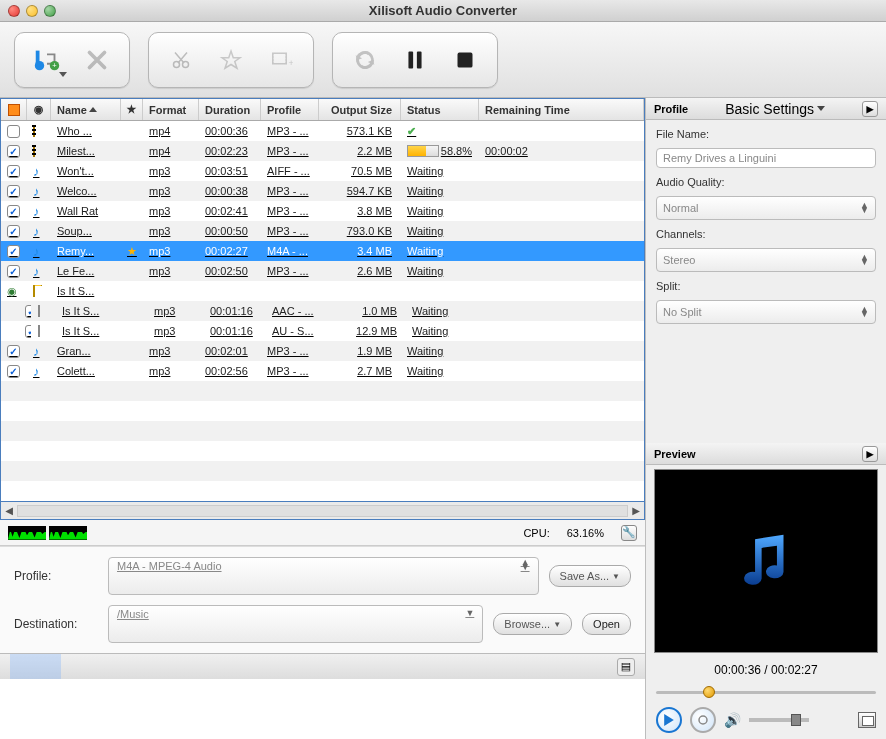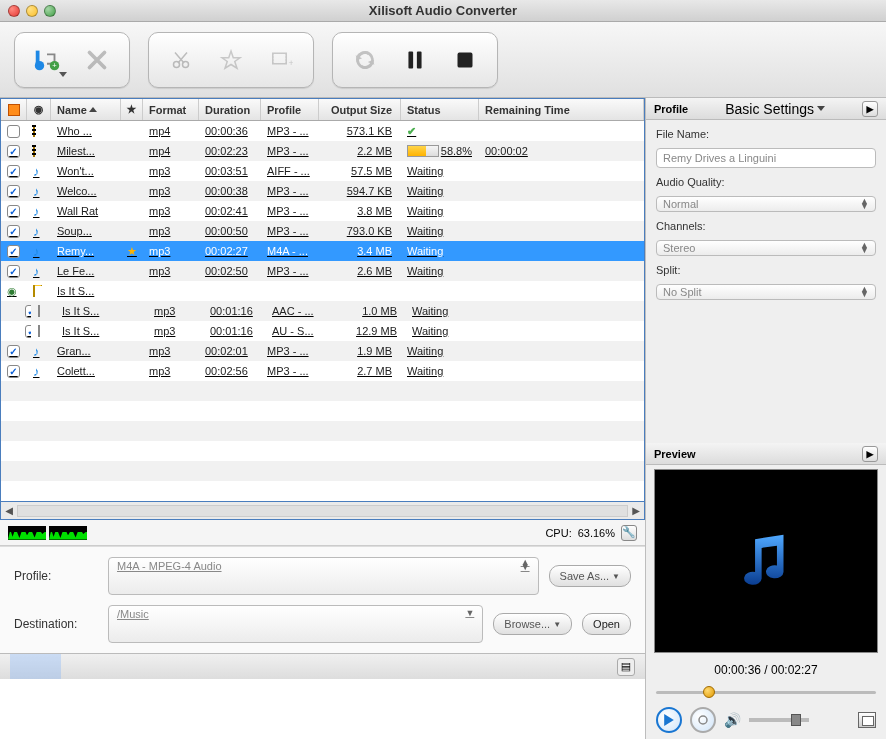--- a/index.html
+++ b/index.html
@@ -74,21 +74,21 @@
 
 .hscroll { height: 18px; border: 1px solid #4a7dbd; border-top: none; display: flex; align-items: center; background: #eaeaea; }
 .hscroll .arrow { width: 16px; text-align: center; font-size: 10px; color: #555; }
 .hscroll .track { flex: 1; height: 12px; background: #e0e0e0; border: 1px solid #ccc; position: relative; }
 
 
 .cpubar { height: 26px; display: flex; align-items: center; justify-content: space-between; padding: 0 8px; background: #f5f5f5; border-bottom: 1px solid #ccc; font-size: 11px; }
 .cpu-graph { display: flex; gap: 3px; }
 .cpu-graph span { width: 38px; height: 14px; background: #000; position: relative; overflow: hidden; }
 .cpu-graph span::after { content:""; position:absolute; inset:0; background: linear-gradient(to top, #00e000 60%, transparent 60%); clip-path: polygon(0 100%, 6% 30%, 12% 80%, 20% 20%, 30% 90%, 40% 10%, 50% 70%, 60% 25%, 70% 85%, 80% 15%, 90% 60%, 100% 40%, 100% 100%); }
-.cpu-lbl { display: flex; align-items: center; gap: 6px; margin-left: 38px; }
+.cpu-lbl { display: flex; align-items: center; gap: 17px; margin-left: 38px; }
 .wrench { width: 16px; height: 16px; border: 1px solid #888; border-radius: 3px; background: linear-gradient(#fff,#ddd); display:flex; align-items:center; justify-content:center; font-size:11px; }
 
 
 .bottom { padding: 10px 14px; display: flex; flex-direction: column; gap: 10px; background: #fafafa; border-top: 1px solid #ddd; }
 .brow { display: flex; align-items: center; gap: 10px; font-size: 12px; }
 .brow label { width: 84px; color: #333; }
 .combo { flex: 1; height: 38px; border: 1px solid #bbb; border-radius: 4px; background: linear-gradient(#fff,#ececec); padding: 2px 8px; font-size: 11px; color: #888; display: flex; justify-content: space-between; text-decoration: underline; }
 .updown { font-size: 9px; line-height: 5px; color: #666; }
 .btn-sm { height: 22px; padding: 0 10px; border: 1px solid #aaa; border-radius: 10px; background: linear-gradient(#fff,#e0e0e0); font-size: 11px; color: #555; display:flex; align-items:center; gap:3px; }
 
@@ -98,21 +98,21 @@
 .sb-wrap { position: relative; flex: 1; overflow: hidden; white-space: nowrap; height: 100%; display:flex; align-items:center; }
 .sb-wrap span { position: relative; z-index: 1; }
 .sb-icon { width: 18px; height: 18px; border: 1px solid #aaa; border-radius: 3px; background:#eee; display:flex; align-items:center; justify-content:center; }
 
 
 .panel-head { height: 22px; background: linear-gradient(#f4f4f4,#dcdcdc); border-bottom: 1px solid #bbb; display: flex; align-items: center; justify-content: space-between; padding: 0 8px; font-size: 11px; font-weight: bold; }
 .panel-head .expand { width: 16px; height: 16px; border: 1px solid #999; border-radius:3px; background: linear-gradient(#fff,#ddd); display:flex; align-items:center; justify-content:center; font-size:9px; }
 .prof-body { padding: 8px 10px; display: flex; flex-direction: column; gap: 8px; font-size: 11px; flex: 1; }
 .prof-body label { color: #333; }
 .r-input { height: 20px; border: 1px solid #bbb; border-radius: 4px; background: #fff; padding: 2px 6px; font-size: 11px; color: #888; }
-.r-select { height: 16px; border: 1px solid #bbb; border-radius: 4px; background: linear-gradient(#fff,#ececec); padding: 2px 6px; font-size: 11px; color: #888; display:flex; align-items:center; justify-content:space-between; }
+.r-select { height: 24px; border: 1px solid #bbb; border-radius: 4px; background: linear-gradient(#fff,#ececec); padding: 2px 6px; font-size: 11px; color: #888; display:flex; align-items:center; justify-content:space-between; }
 
 .preview-area { height: 184px; margin: 4px 8px; background: #000; border: 1px solid #888; display: flex; align-items: center; justify-content: center; }
 .preview-area svg { width: 70px; height: 70px; }
 .time-disp { text-align: center; font-size: 12px; padding: 6px 0; }
 
 .pslider { height: 18px; margin: 0 10px; position: relative; }
 .pslider .tr { position:absolute; top:8px; left:0; right:0; height:3px; background:#bbb; border-radius:2px; }
 .pslider .thumb { position:absolute; top:3px; width:12px; height:12px; border-radius:50%; background: radial-gradient(circle at 35% 35%, #ffd970, #e09800); border:1px solid #a06a00; }
 
 .pcontrols { display: flex; align-items: center; gap: 8px; padding: 6px 10px; }
@@ -262,21 +262,21 @@
           <div class="tr">
             <div class="cell col-ck" style="">
               <span class="chbox checked"></span>
             </div>
             <div class="cell col-ic"><span class="ic-aud">♪</span></div>
             <div class="cell col-name">Won't...</div>
             <div class="cell col-star"></div>
             <div class="cell col-fmt">mp3</div>
             <div class="cell col-dur">00:03:51</div>
             <div class="cell col-prof">AIFF - ...</div>
-            <div class="cell col-out">57.5 MB</div>
+            <div class="cell col-out">70.5 MB</div>
             <div class="cell col-stat"><span>Waiting</span></div>
             <div class="cell col-rem"></div>
           </div>
           <div class="tr">
             <div class="cell col-ck" style="">
               <span class="chbox checked"></span>
             </div>
             <div class="cell col-ic"><span class="ic-aud">♪</span></div>
             <div class="cell col-name">Welco...</div>
             <div class="cell col-star"></div>

